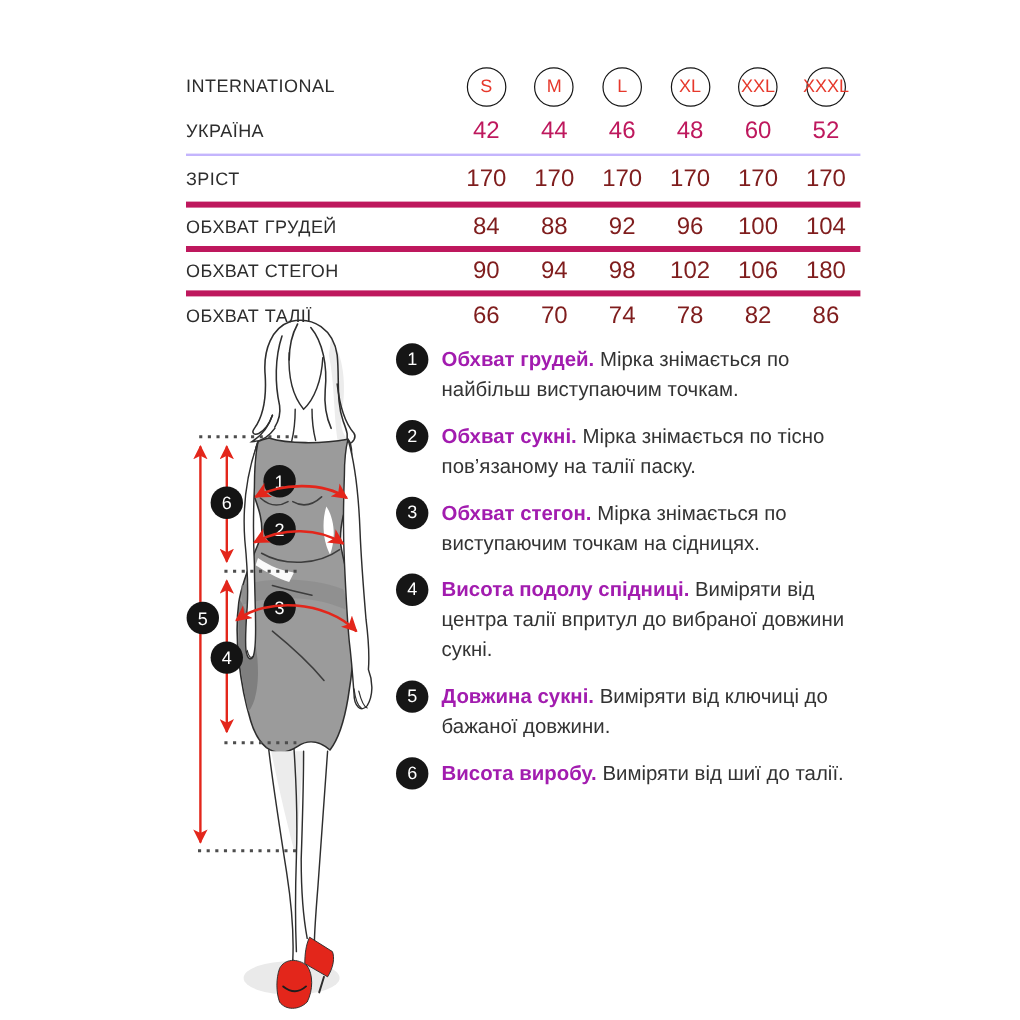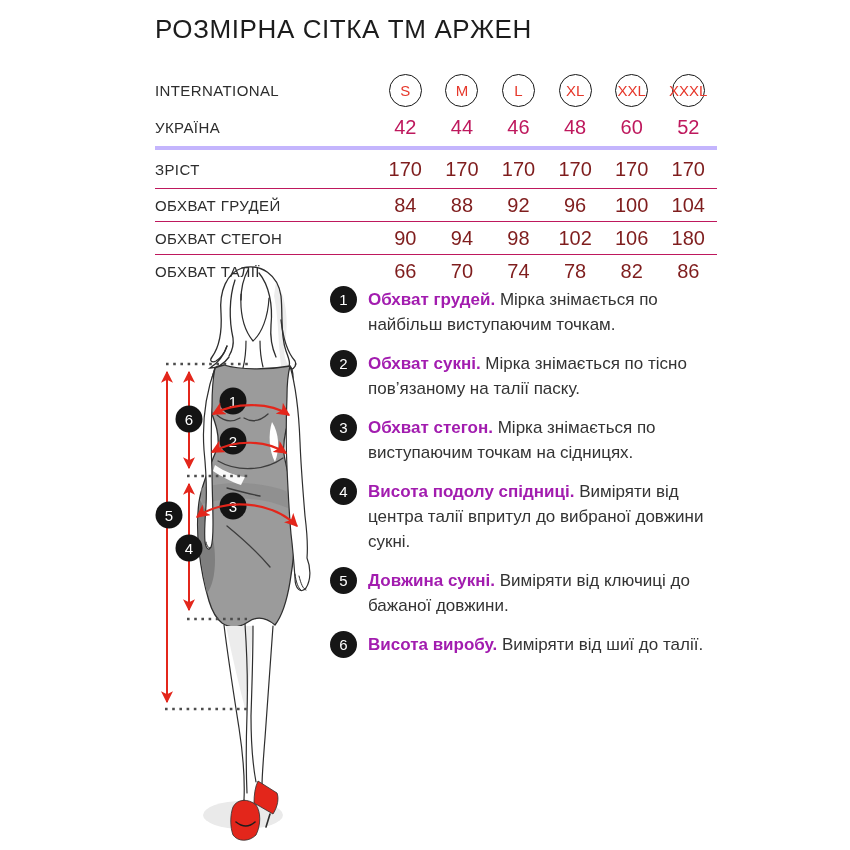--- a/index.html
+++ b/index.html
@@ -4,26 +4,26 @@
 <style>
   html,body{margin:0;padding:0;background:#fff;}
   #canvas{position:relative;width:850px;height:850px;background:#ffffff;overflow:hidden;
           font-family:"Liberation Sans","DejaVu Sans",sans-serif;}
 
   
   .page-title{position:absolute;left:155px;top:14px;font-size:26px;font-weight:400;
               color:#1c1c1c;letter-spacing:.6px;white-space:nowrap;}
 
   
-  .size-table{position:absolute;left:155px;top:72px;width:562px;}
+  .size-table{position:absolute;left:155px;top:54px;width:562px;}
   .trow{display:grid;grid-template-columns:222px repeat(6,56.6px);align-items:center;}
   .t-int{height:37px;}
   .t-ua{height:37px;}
-  .t-zrist{height:38px;border-top:4px solid #c4b5fd;}
-  .t-meas{height:32px;border-top:1px solid #be185d;}
+  .t-zrist{height:38px;border-top:2px solid #c4b5fd;}
+  .t-meas{height:32px;border-top:5px solid #be185d;}
   .tlabel{font-size:15px;color:#2d2d2d;letter-spacing:.4px;white-space:nowrap;}
   .tcell{display:flex;justify-content:center;align-items:center;font-size:20px;}
   .num-dark{color:#be185d;}
   .num-gray{color:#7f1d1d;}
   .size-circle{width:33px;height:33px;border:1.5px solid #161616;border-radius:50%;
                display:flex;align-items:center;justify-content:center;
                color:#e6382b;font-size:15px;white-space:nowrap;overflow:visible;
                box-sizing:border-box;background:#fff;}
 
   
@@ -36,21 +36,20 @@
 
   
   .figure-wrap{position:absolute;left:140px;top:258px;width:205px;height:592px;}
   svg{display:block;}
 </style>
 </head>
 <body>
 
 <div id="canvas">
 
-  <div class="page-title">РОЗМІРНА СІТКА ТМ АРЖЕН</div>
 
   <div class="size-table">
 
     <div class="trow t-int">
       <div class="tlabel">INTERNATIONAL</div>
       <div class="tcell">
           <span class="size-circle">S</span>
         </div>
       <div class="tcell">
           <span class="size-circle">M</span>

